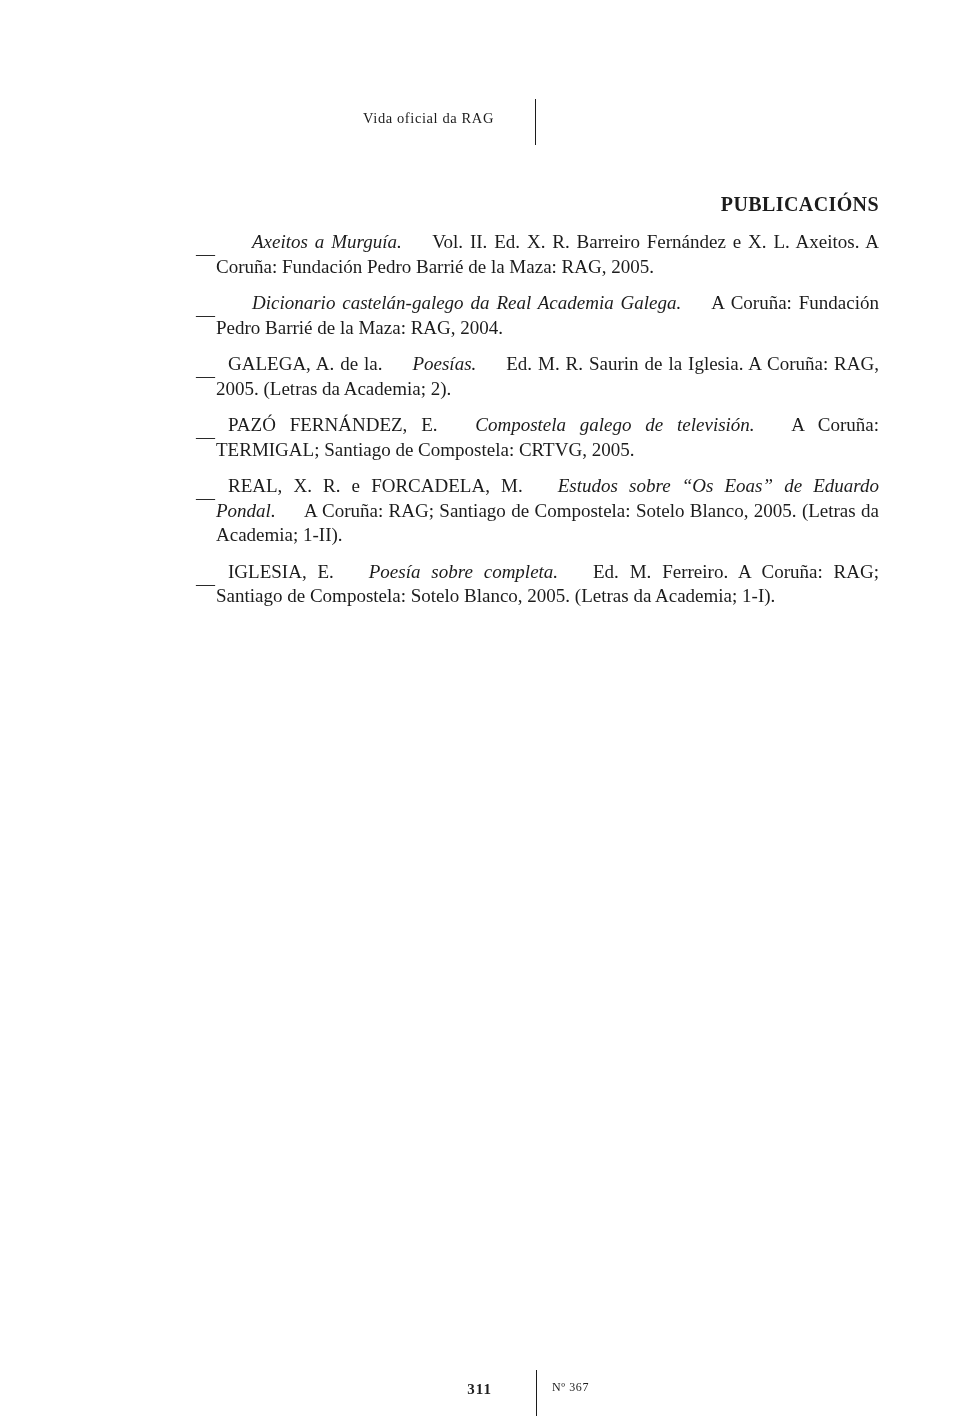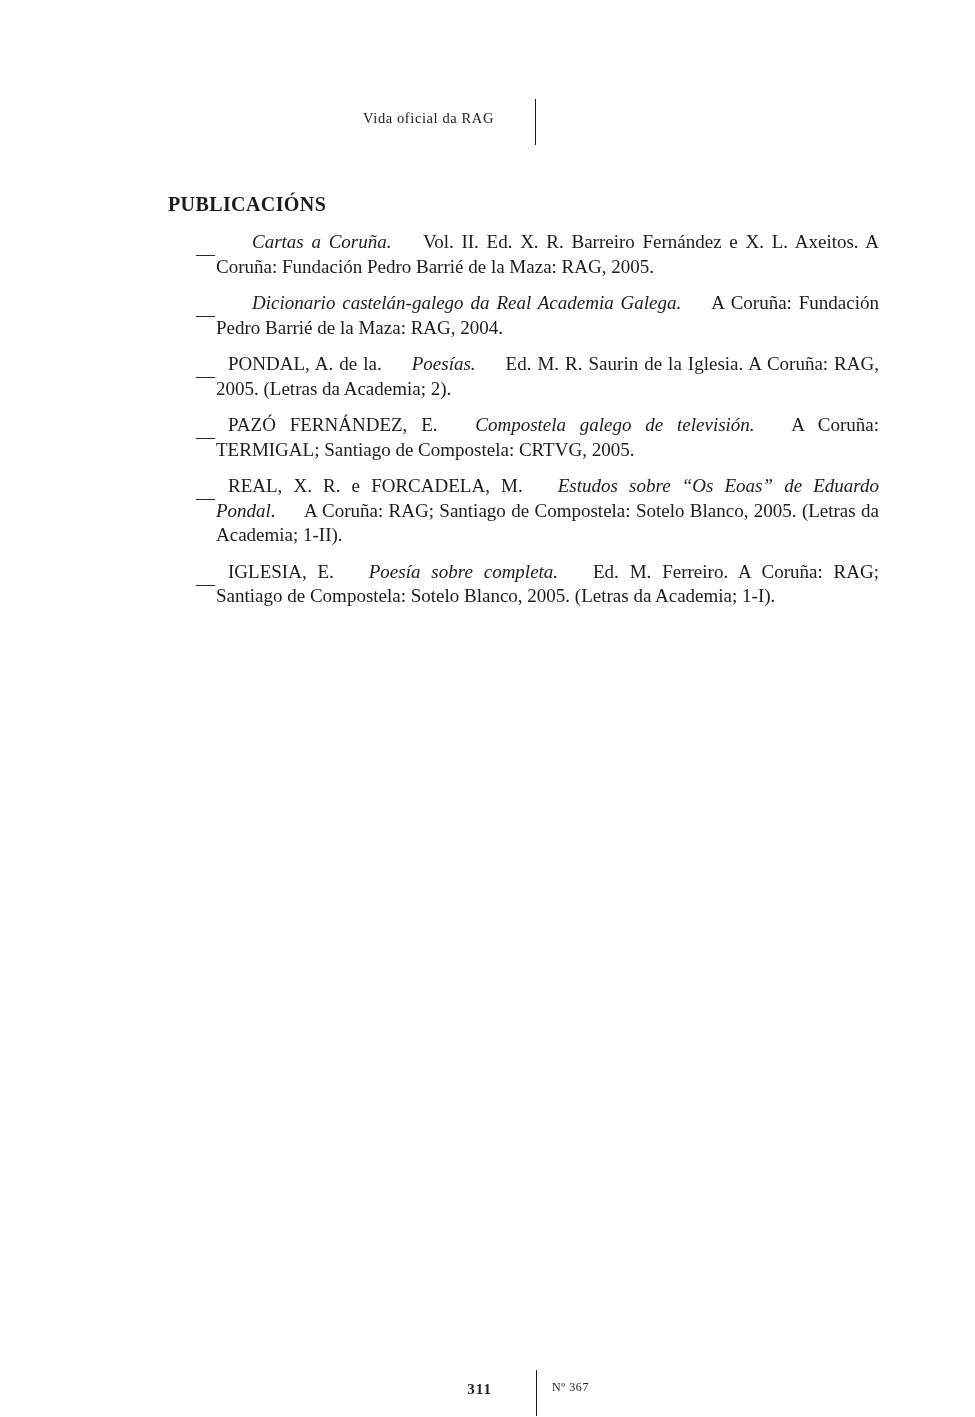--- a/index.html
+++ b/index.html
@@ -53,20 +53,21 @@
     position: absolute;
     left: 120px;
     top: 143px;
     width: 735px;
   }
   .content-title {
     font-size: 20px;
     font-weight: bold;
     line-height: 27px;
     letter-spacing: 0.4px;
+    text-align: right;
   }
   .entry {
     position: relative;
     margin-left: 60px;
     font-size: 19px;
     line-height: 24.5px;
     text-align: justify;
     hyphens: manual;
   }
   .entry .dash {
@@ -113,29 +114,29 @@
 
 <div class="running-header">
   <span class="header-left">Vida oficial da RAG</span>
   <div class="header-divider"></div>
 </div>
 
 <div class="content">
   <div class="content-title">PUBLICACIÓNS</div>
 
   <div class="entry">
-    <span class="dash">—</span><span></span><i>Cartas a Coruña.</i><span> Vol. II. Ed. X. R. Barreiro Fernández e X. L. Axeitos. A Coru­ña: Fundación Pedro Barrié de la Maza: RAG, 2005.</span>
+    <span class="dash">—</span><span></span><i>Axeitos a Murguía.</i><span> Vol. II. Ed. X. R. Barreiro Fernández e X. L. Axeitos. A Coru­ña: Fundación Pedro Barrié de la Maza: RAG, 2005.</span>
   </div>
 
   <div class="entry">
     <span class="dash">—</span><span></span><i>Dicionario castelán-galego da Real Academia Galega.</i><span> A Coruña: Fundación Pedro Barrié de la Maza: RAG, 2004.</span>
   </div>
 
   <div class="entry">
-    <span class="dash">—</span><span>PONDAL, A. de la. </span><i>Poesías.</i><span> Ed. M. R. Saurin de la Iglesia. A Coruña: RAG, 2005. (Letras da Academia; 2).</span>
+    <span class="dash">—</span><span>GALEGA, A. de la. </span><i>Poesías.</i><span> Ed. M. R. Saurin de la Iglesia. A Coruña: RAG, 2005. (Letras da Academia; 2).</span>
   </div>
 
   <div class="entry">
     <span class="dash">—</span><span>PAZÓ FERNÁNDEZ, E. </span><i>Compostela galego de televisión.</i><span> A Coruña: TERMIGAL; Santiago de Compostela: CRTVG, 2005.</span>
   </div>
 
   <div class="entry">
     <span class="dash">—</span><span>REAL, X. R. e FORCADELA, M. </span><i>Estudos sobre “Os Eoas” de Eduardo Pondal.</i><span> A Coruña: RAG; Santiago de Compostela: Sotelo Blanco, 2005. (Letras da Aca­demia; 1-II).</span>
   </div>
 

